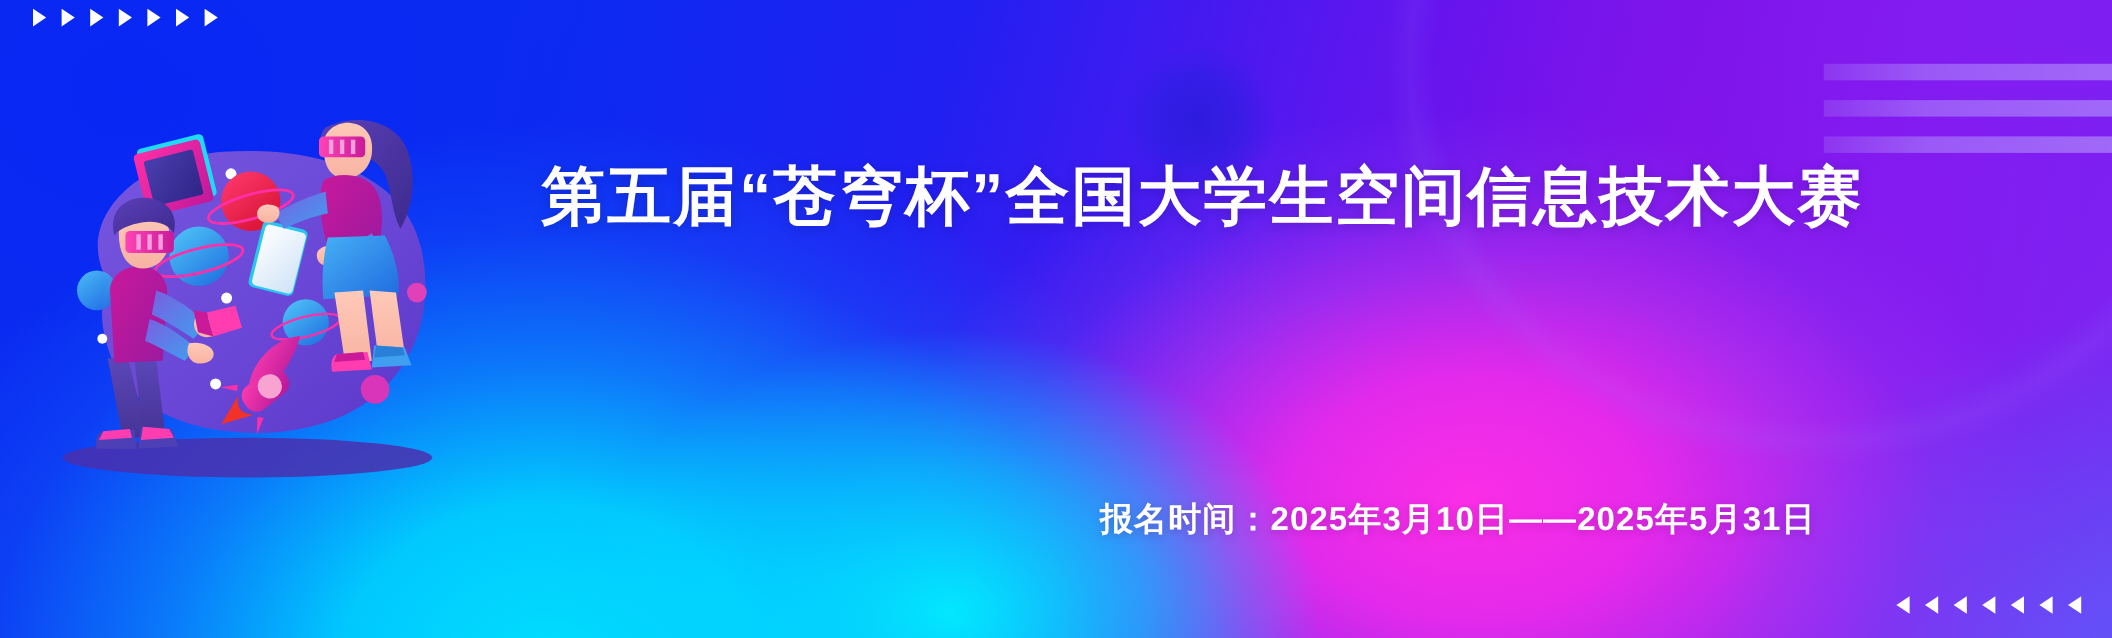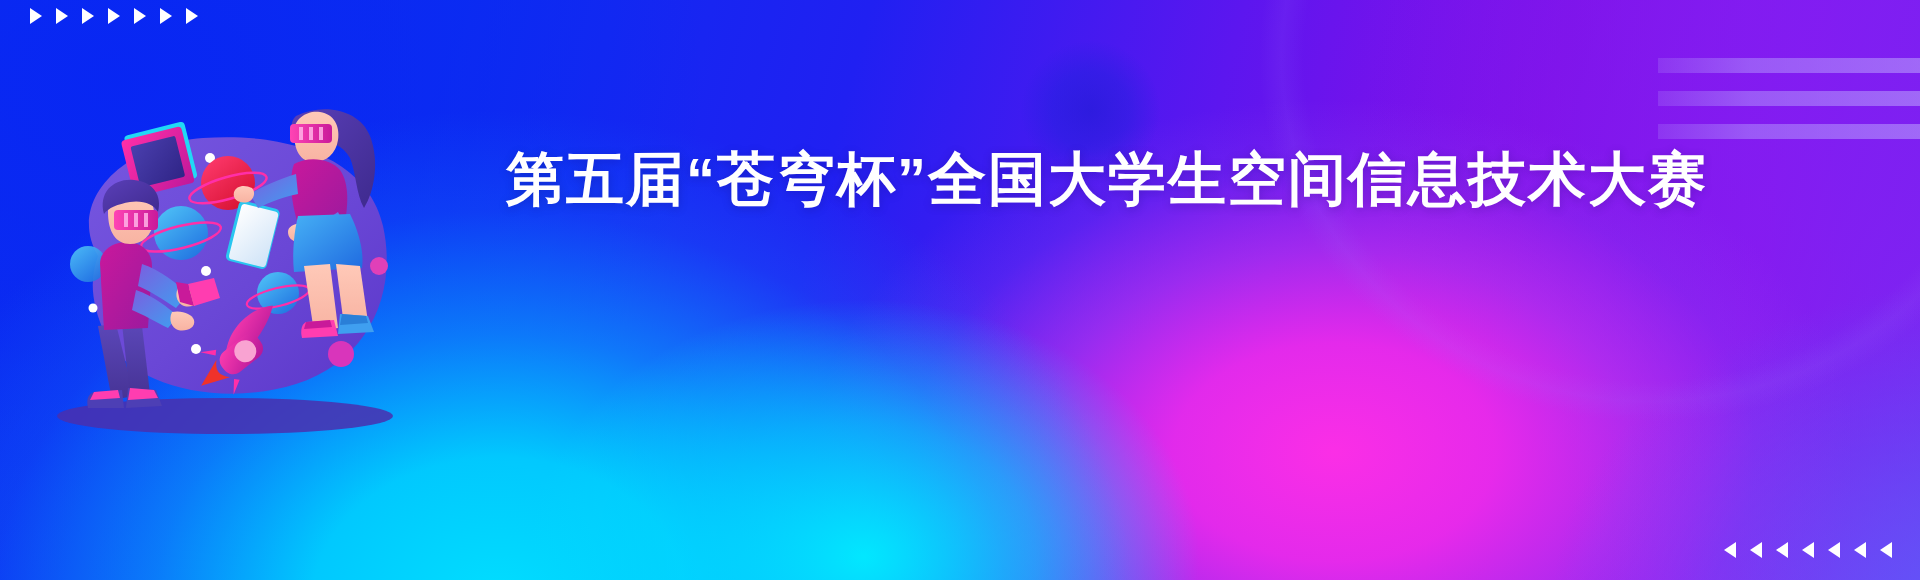--- a/index.html
+++ b/index.html
@@ -111,21 +111,21 @@
     width: 0; height: 0;
     border-top: 8px solid transparent;
     border-bottom: 8px solid transparent;
   }
   .tri.right { border-left: 12px solid #ffffff; }
   .tri.left  { border-right: 12px solid #ffffff; }
 
   
   .text-block {
     position: absolute;
-    left: 506px; top: 148px;
+    left: 492px; top: 148px;
     width: 1330px;
   }
   .main-title {
     color: #ffffff;
     font-size: 58px;
     font-weight: 700;
     letter-spacing: 2px;
     line-height: 1.08;
     margin: 0;
     white-space: nowrap;
@@ -354,14 +354,15 @@
         <path d="M268 226 L292 224 L294 231 L266 233 Z" fill="#c91a9a"></path>
         <path d="M304 218 L328 220 L330 227 L302 229 Z" fill="#2a7fd8"></path>
       </g>
     </svg>
   </div>
 
   <div class="text-block">
     <h1 class="main-title">第五届“苍穹杯”全国大学生空间信息技术大赛</h1>
   </div>
 
+  <div class="reg-line">报名时间：2025年3月10日——2025年5月31日</div>
 
 </div>
 
 </body></html>

